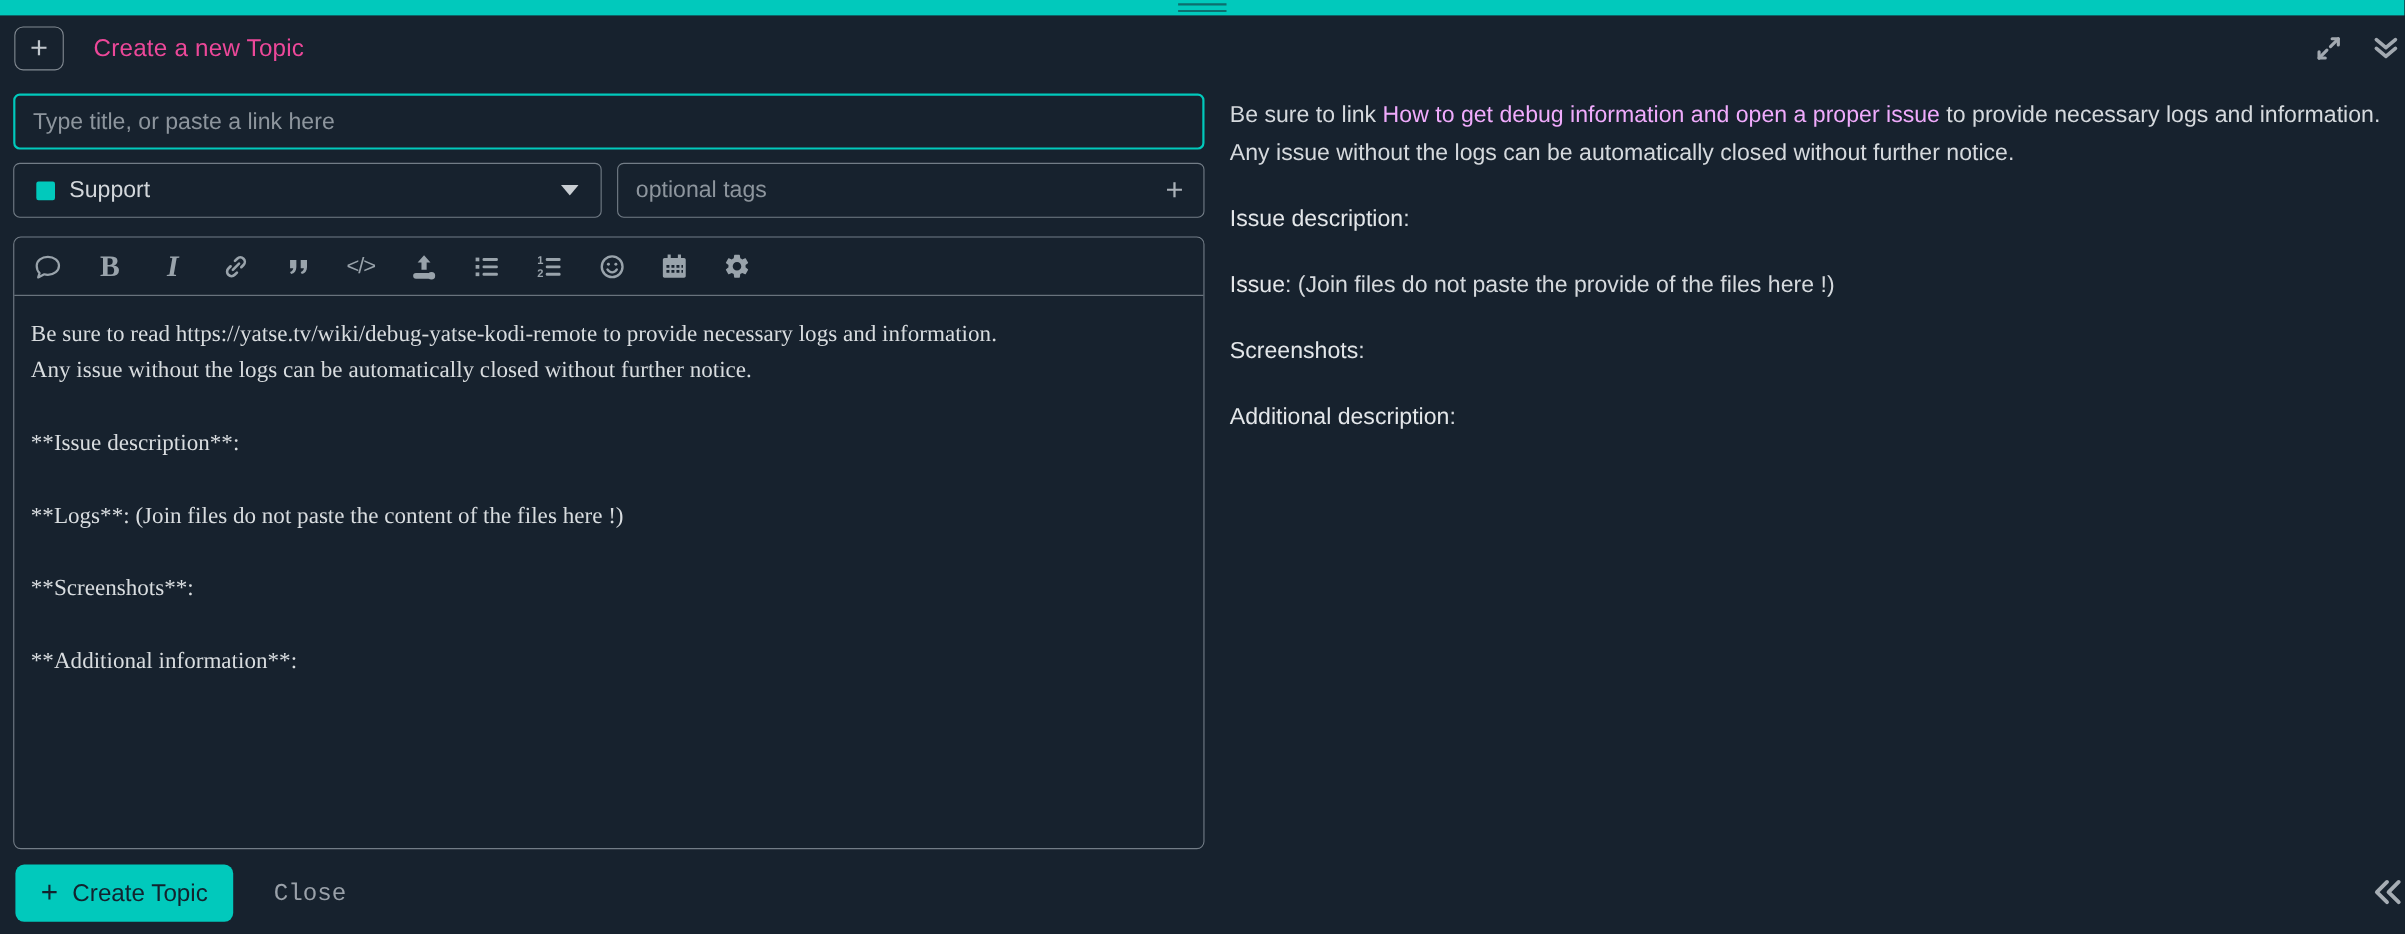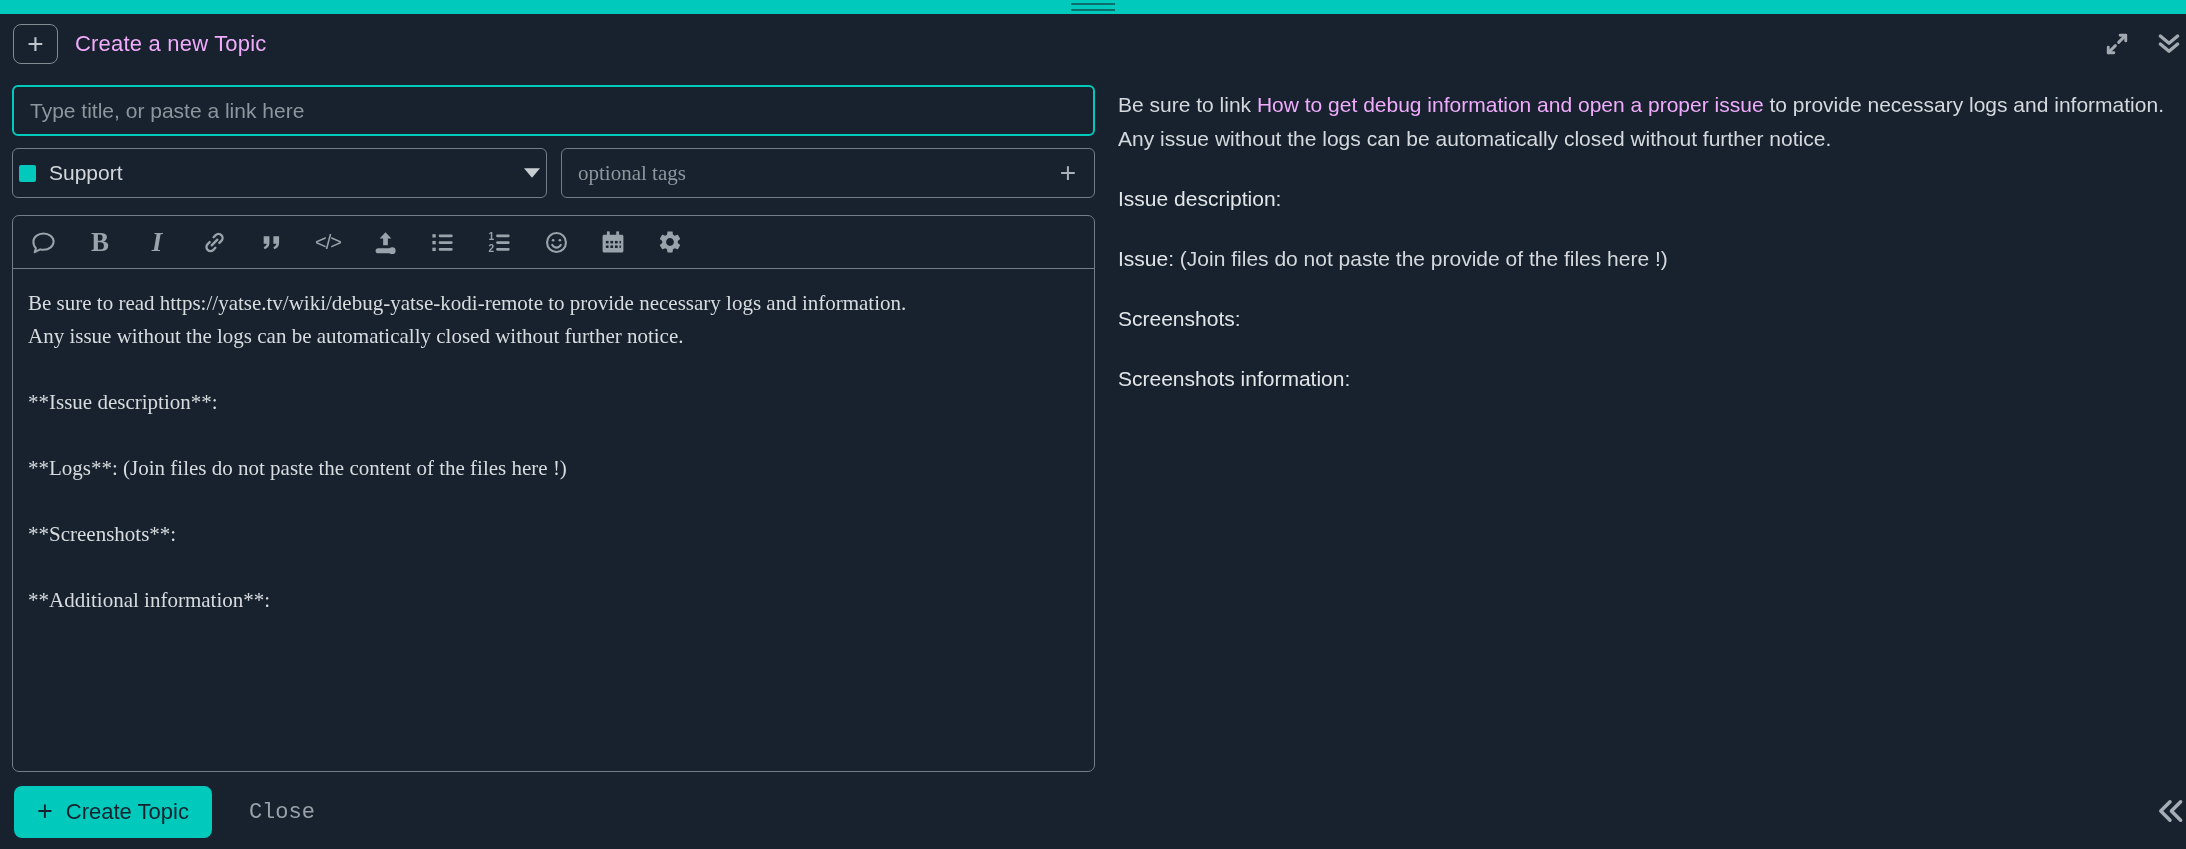--- a/index.html
+++ b/index.html
@@ -22,53 +22,53 @@
     border-bottom: 2px solid rgba(23,34,46,.55);
   }
 
   
   .header { position: absolute; top: 20px; left: 13px; right: 0; height: 48px; display: flex; align-items: center; }
   .plus-box {
     width: 45px; height: 40px; border: 1.5px solid #828a92; border-radius: 8px;
     display: flex; align-items: center; justify-content: center;
     color: #c0c6cc; font-size: 28px; font-weight: 400; line-height: 1;
   }
-  .header-title { margin-left: 17px; font-size: 22px; color: #f0abfc; letter-spacing: .2px; }
+  .header-title { margin-left: 27px; font-size: 22px; color: #ec4899; letter-spacing: .2px; }
   .header-icon-btn {
     position: absolute; background: none; border: none; color: #a2a9b0; cursor: pointer;
     width: 34px; height: 34px; display: flex; align-items: center; justify-content: center;
   }
   .btn-expand { right: 52px; top: 8px; }
   .btn-collapse { right: 0px; top: 8px; }
 
   
   .title-row { position: absolute; top: 85px; left: 12px; width: 1083px; height: 51px; }
   .title-input {
     width: 100%; height: 100%; background: transparent; outline: none;
     border: 2.5px solid #01c9bc; border-radius: 6px;
     padding: 0 16px; font-family: inherit; font-size: 21px; color: #d8dcdf;
   }
   .title-input::placeholder { color: #8d959d; opacity: 1; }
 
   
   .meta-row { position: absolute; top: 148px; left: 12px; width: 1083px; height: 50px; display: flex; }
   .category-select {
     width: 535px; height: 50px; border: 1.5px solid #737d87; border-radius: 6px;
-    display: flex; align-items: center; padding: 0 6px; cursor: pointer; background: transparent;
+    display: flex; align-items: center; padding: 0 20px; cursor: pointer; background: transparent;
   }
   .cat-badge { width: 17px; height: 17px; border-radius: 2px; flex: none; }
   .cat-label { margin-left: 13px; font-size: 21px; color: #d3d7db; }
   .cat-caret { margin-left: auto; color: #c9ced3; display: flex; }
   .tags-box {
     margin-left: 14px; flex: 1; height: 50px; border: 1.5px solid #737d87; border-radius: 6px;
     display: flex; align-items: center; padding: 0 16px;
   }
   .tags-input {
     flex: 1; background: transparent; border: none; outline: none;
-    font-family: Liberation Serif, serif; font-size: 21px; color: #d8dcdf;
+    font-family: Liberation Sans, sans-serif; font-size: 21px; color: #d8dcdf;
   }
   .tags-input::placeholder { color: #8d959d; opacity: 1; }
   .tags-plus { color: #aab1b8; font-size: 28px; font-weight: 300; line-height: 1; padding-right: 2px; }
 
   
   .editor-box {
     position: absolute; top: 215px; left: 12px; width: 1083px; height: 557px;
     border: 1.5px solid #737d87; border-radius: 7px;
   }
   .d-toolbar { height: 53px; display: flex; align-items: center; padding-left: 10px; border-bottom: 1px solid #737d87; }
@@ -308,16 +308,16 @@
   </button>
 
   <div class="preview">
     <p>
       <span>Be sure to link </span><a>How to get debug information and open a proper issue</a><span> to provide necessary logs and information.</span><br>
       <span>Any issue without the logs can be automatically closed without further notice.</span>
     </p>
     <p><b>Issue description</b><span>:</span></p>
     <p><b>Issue</b><span>: (Join files do not paste the provide of the files here !)</span></p>
     <p><b>Screenshots</b><span>:</span></p>
-    <p><b>Screenshots information</b><span>:</span></p>
+    <p><b>Additional description</b><span>:</span></p>
   </div>
 
 </div>
 
 </body></html>

